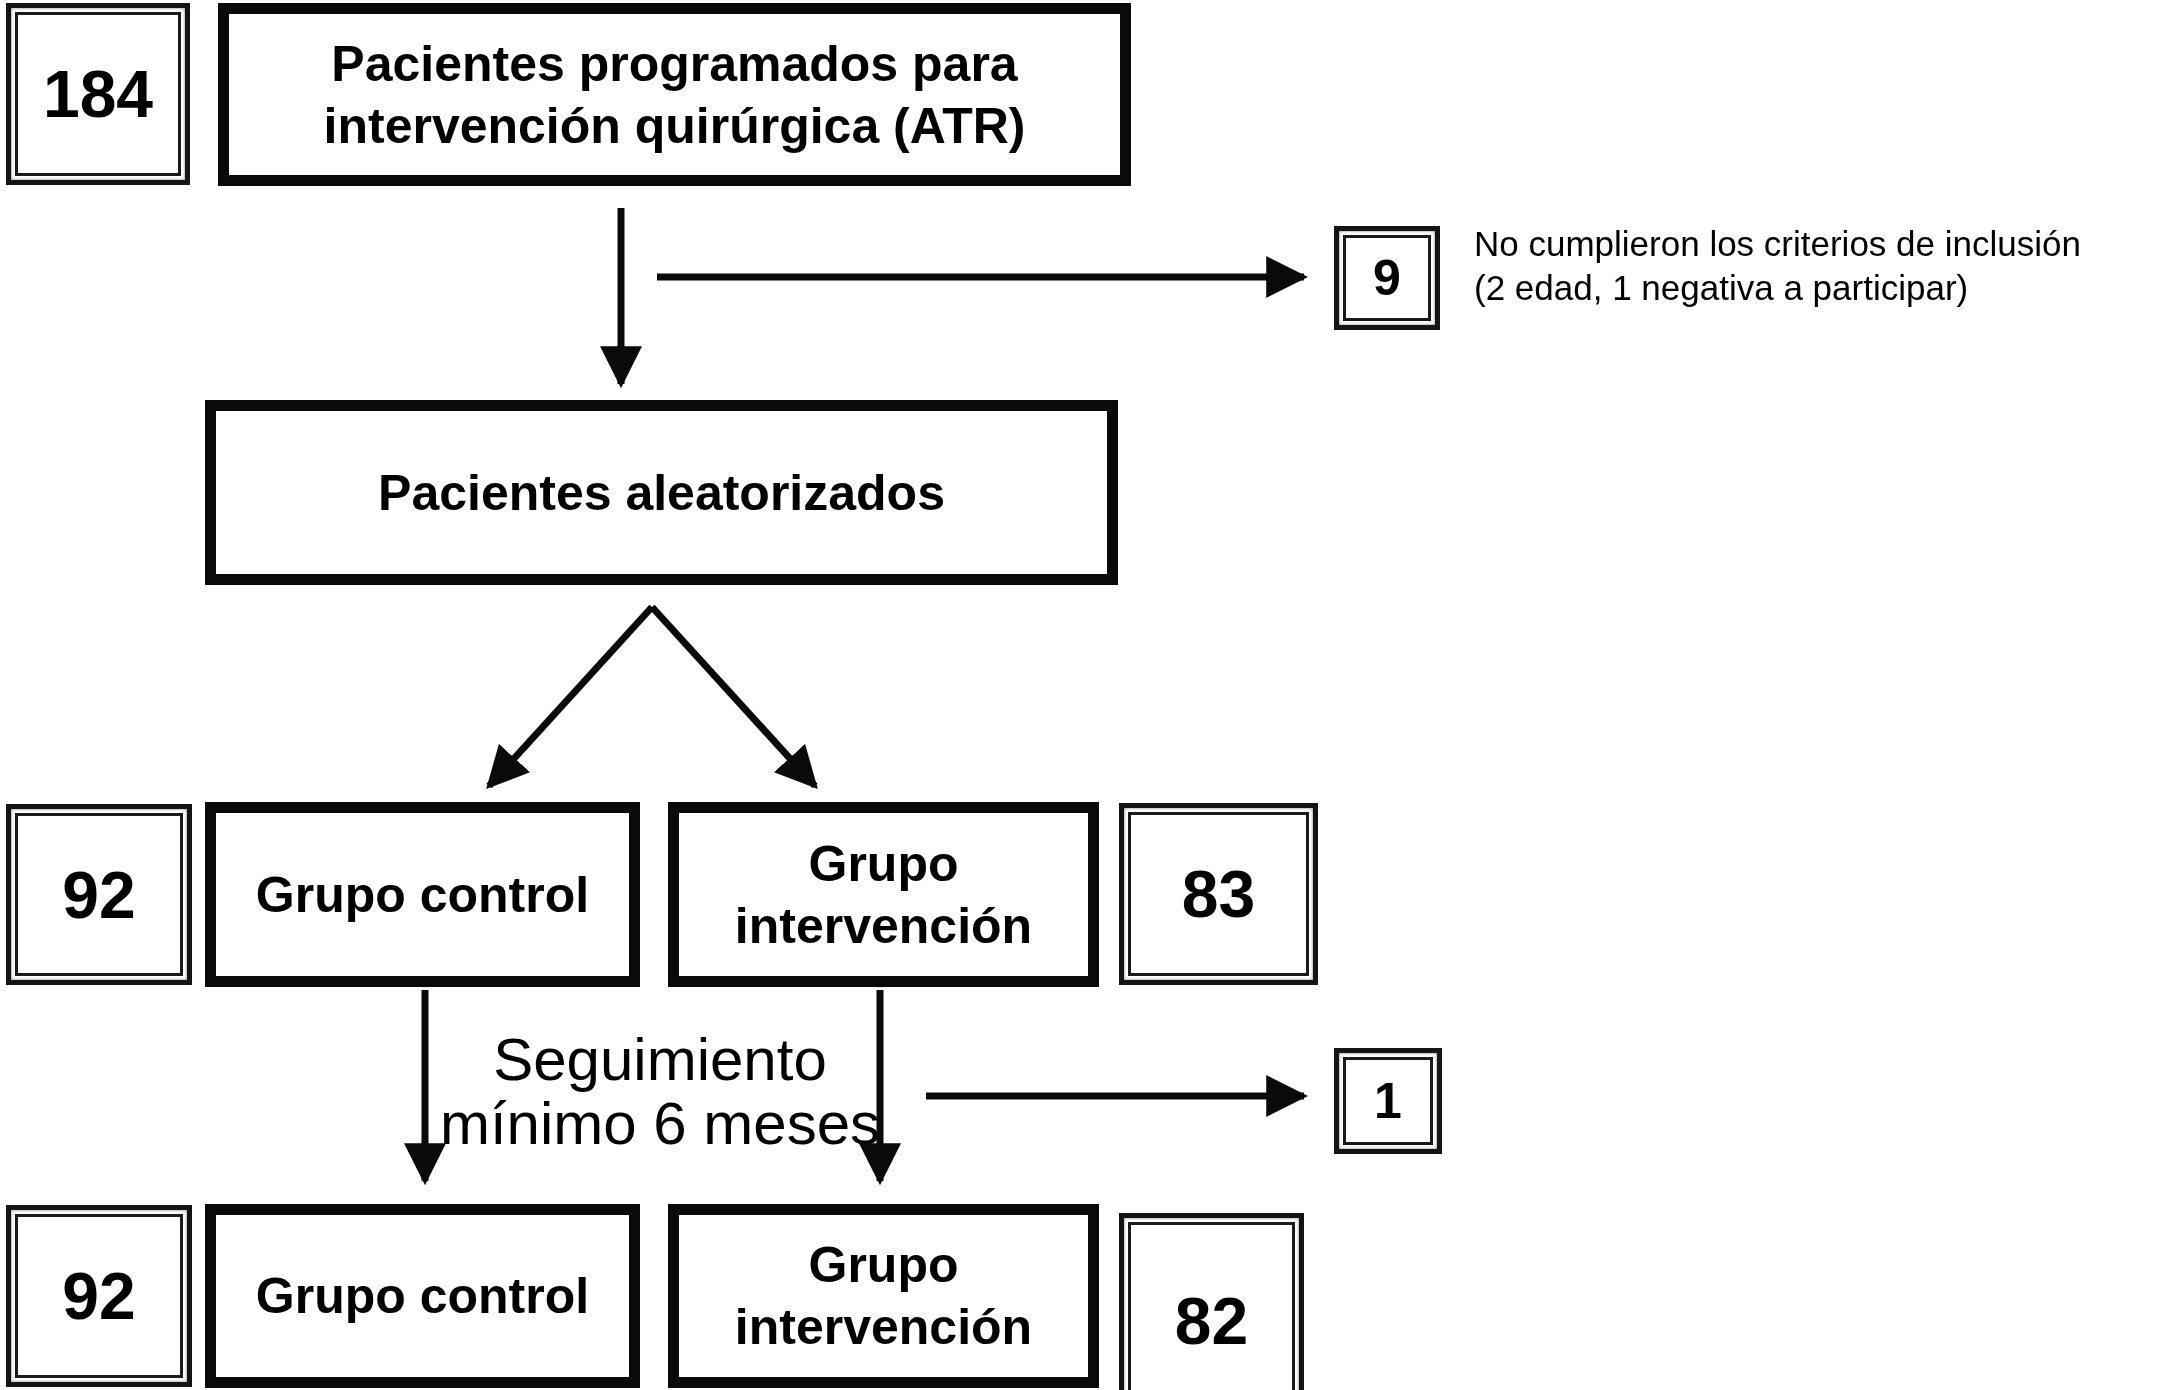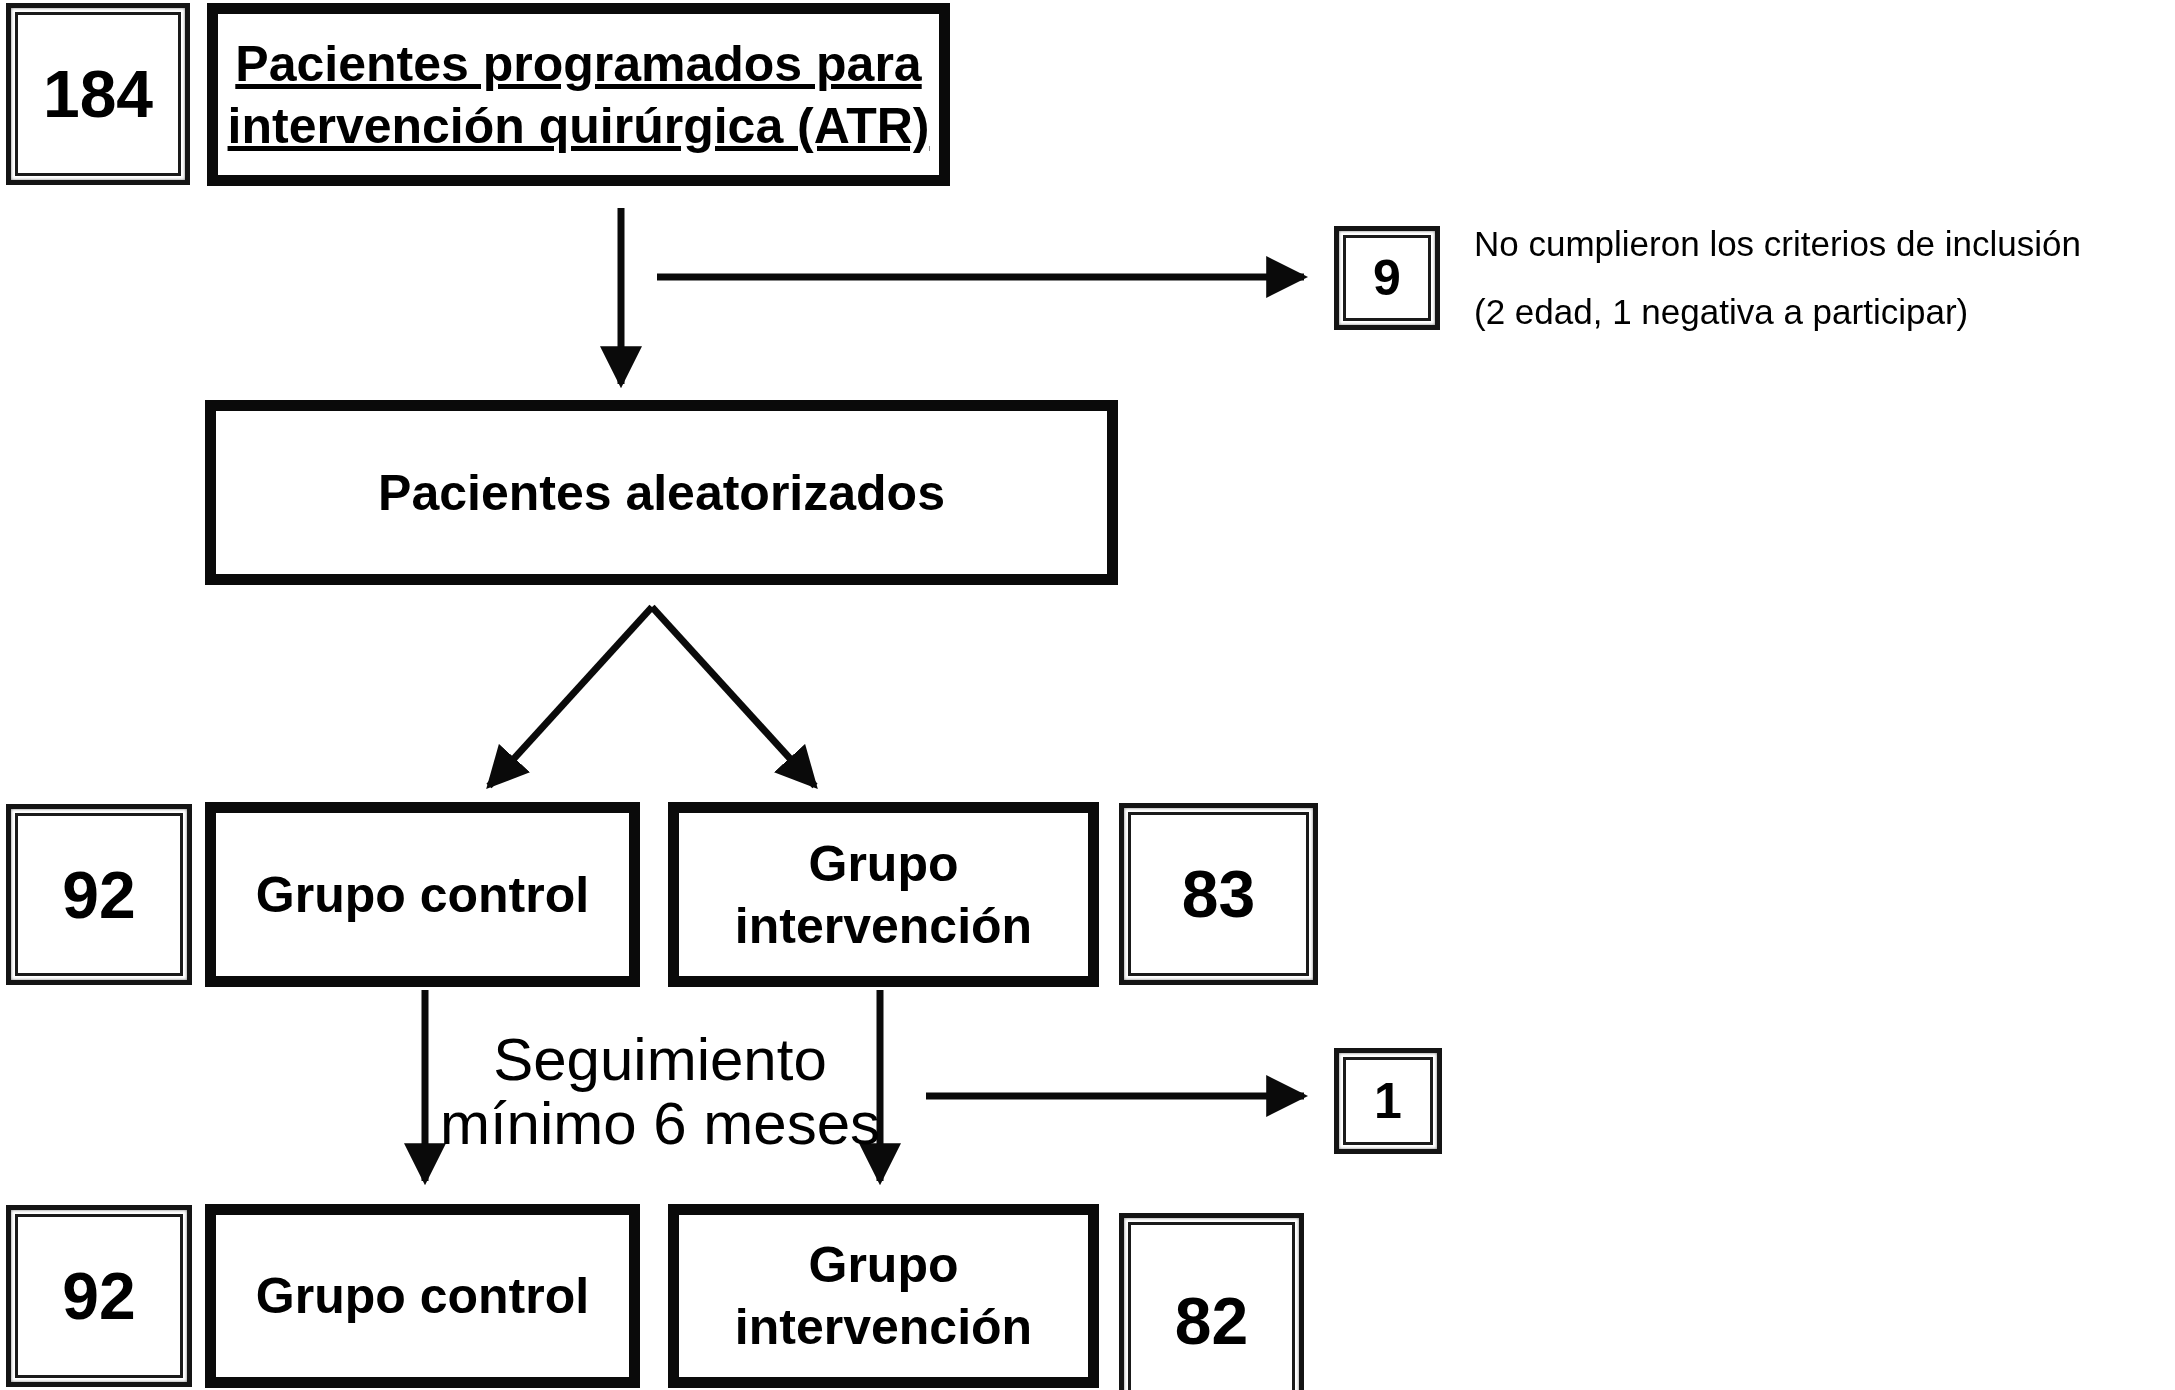--- a/index.html
+++ b/index.html
@@ -50,21 +50,21 @@
     font-weight: bold;
     font-size: 50px;
     line-height: 62px;
   }
   .flowbox .line { display: block; }
   
   .sidetext {
     position: absolute;
     display: flex;
     flex-direction: column;
-    justify-content: space-between;
+    justify-content: flex-start;
     font-size: 35px;
     line-height: 44px;
     white-space: nowrap;
   }
   
   .captiontext {
     position: absolute;
     text-align: center;
     font-size: 60px;
     line-height: 64px;
@@ -95,21 +95,21 @@
     <line x1="652" y1="607" x2="489" y2="786" stroke="#0a0a0a" stroke-width="7" marker-end="url(#ah)"></line>
     <line x1="652" y1="607" x2="815" y2="786" stroke="#0a0a0a" stroke-width="7" marker-end="url(#ah)"></line>
     <line x1="425" y1="990" x2="425" y2="1181" stroke="#0a0a0a" stroke-width="7" marker-end="url(#ah)"></line>
     <line x1="880" y1="990" x2="880" y2="1181" stroke="#0a0a0a" stroke-width="7" marker-end="url(#ah)"></line>
     <line x1="926" y1="1096" x2="1304" y2="1096" stroke="#0a0a0a" stroke-width="7" marker-end="url(#ah)"></line>
   </svg>
 
   <div class="numbox" style="left:6px; top:3px; width:184px; height:182px;">
     <div class="inner">184</div>
   </div>
-  <div class="flowbox" style="left:207px; top:3px; width:743px; height:183px;text-decoration:underline;">
+  <div class="flowbox" style="left:218px; top:3px; width:913px; height:183px;">
     <span class="line">Pacientes programados para</span>
     <span class="line">intervención quirúrgica (ATR)</span>
   </div>
 
   <div class="numbox" style="left:1334px; top:226px; width:106px; height:104px;">
     <div class="inner" style="font-size:50px;">9</div>
   </div>
   <div class="sidetext" style="left:1474px; top:222px; height:112px;">
     <span>No cumplieron los criterios de inclusión</span>
     <span>(2 edad, 1 negativa a participar)</span>

